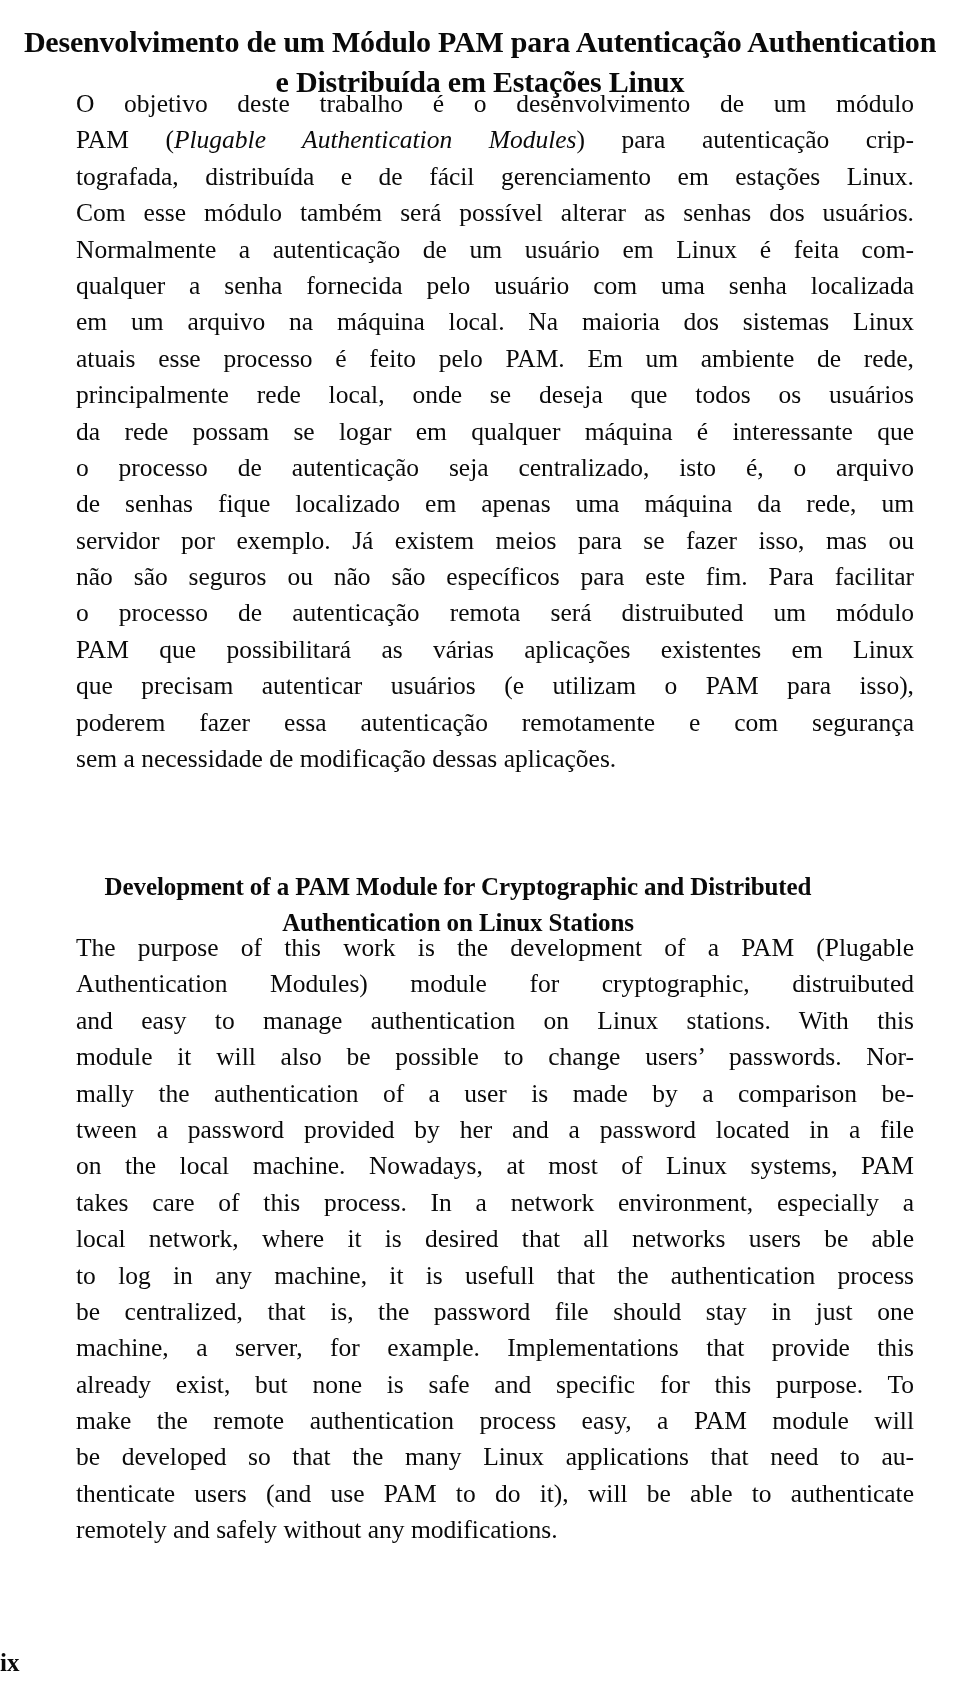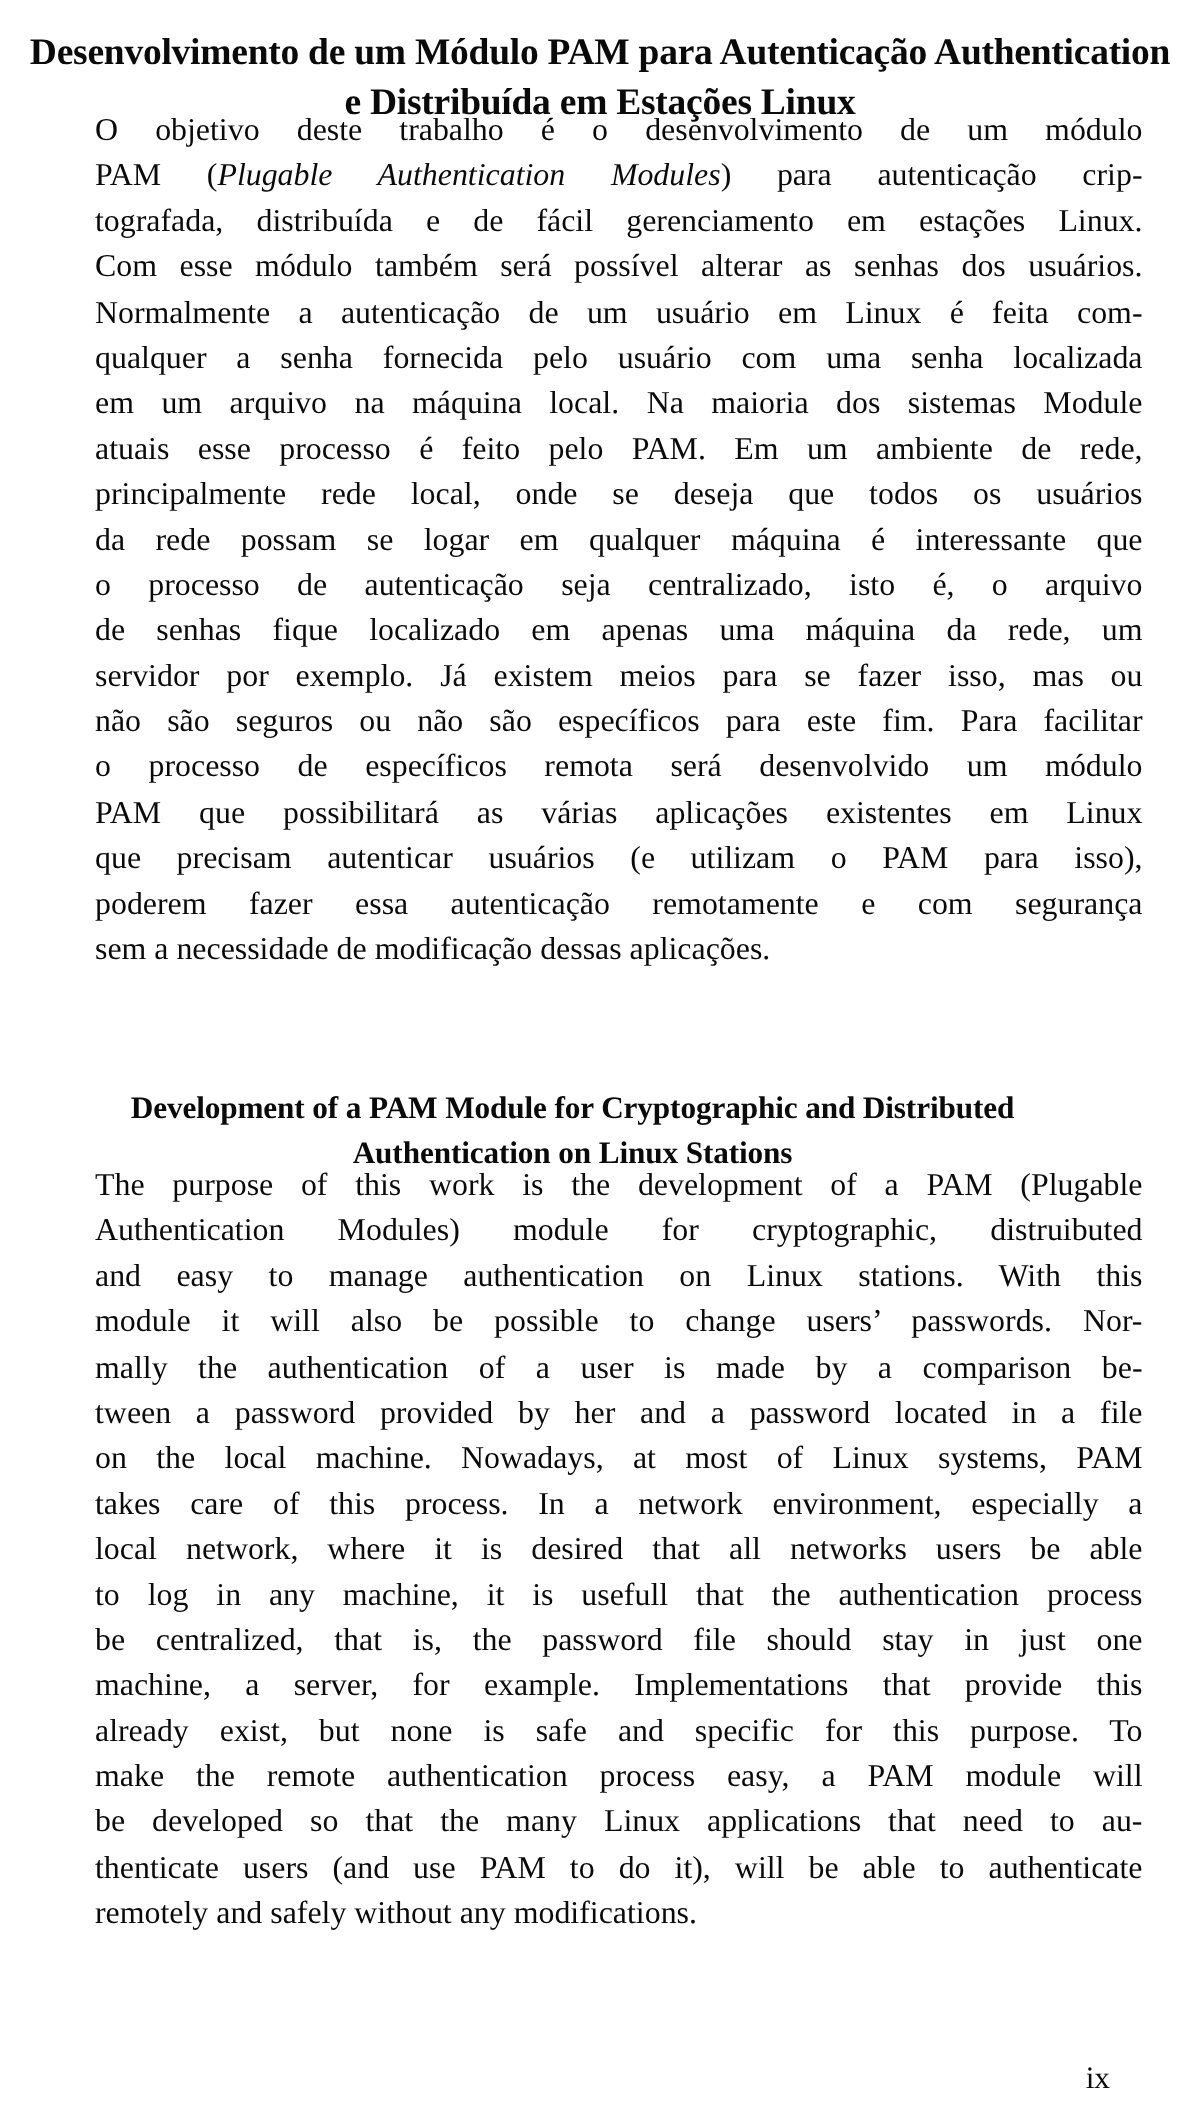--- a/index.html
+++ b/index.html
@@ -80,51 +80,52 @@
     white-space: normal;
   }
   .abstract em { font-style: italic; }
 
   
   .folio {
     position: absolute;
     top: 1648px;
     left: 0;
     width: 888px;
-    text-align: right;
+    text-align: left;
     font-size: 25px;
     line-height: 30px;
+    font-weight: bold;
   }
 </style>
 </head>
 <body>
 
 <div class="page">
 
   <h1 class="title-pt">
     <span class="l1">Desenvolvimento de um Módulo PAM para Autenticação Authentication</span>
     <span class="l2">e Distribuída em Estações Linux</span>
   </h1>
 
   <div class="abstract" id="abstract-pt">
       <div class="line just">O objetivo deste trabalho é o desenvolvimento de um módulo</div>
       <div class="line just">PAM (<em>Plugable Authentication Modules</em>) para autenticação crip-</div>
       <div class="line just">tografada, distribuída e de fácil gerenciamento em estações Linux.</div>
       <div class="line just">Com esse módulo também será possível alterar as senhas dos usuários.</div>
       <div class="line just">Normalmente a autenticação de um usuário em Linux é feita com-</div>
       <div class="line just">qualquer a senha fornecida pelo usuário com uma senha localizada</div>
-      <div class="line just">em um arquivo na máquina local. Na maioria dos sistemas Module</div>
+      <div class="line just">em um arquivo na máquina local. Na maioria dos sistemas Linux</div>
       <div class="line just">atuais esse processo é feito pelo PAM. Em um ambiente de rede,</div>
       <div class="line just">principalmente rede local, onde se deseja que todos os usuários</div>
       <div class="line just">da rede possam se logar em qualquer máquina é interessante que</div>
       <div class="line just">o processo de autenticação seja centralizado, isto é, o arquivo</div>
       <div class="line just">de senhas fique localizado em apenas uma máquina da rede, um</div>
       <div class="line just">servidor por exemplo. Já existem meios para se fazer isso, mas ou</div>
       <div class="line just">não são seguros ou não são específicos para este fim. Para facilitar</div>
-      <div class="line just">o processo de específicos remota será desenvolvido um módulo</div>
+      <div class="line just">o processo de autenticação remota será distruibuted um módulo</div>
       <div class="line just">PAM que possibilitará as várias aplicações existentes em Linux</div>
       <div class="line just">que precisam autenticar usuários (e utilizam o PAM para isso),</div>
       <div class="line just">poderem fazer essa autenticação remotamente e com segurança</div>
       <div class="line last">sem a necessidade de modificação dessas aplicações.</div>
     </div>
 
   <h2 class="title-en">
     <span class="l1">Development of a PAM Module for Cryptographic and Distributed</span>
     <span class="l2">Authentication on Linux Stations</span>
   </h2>

